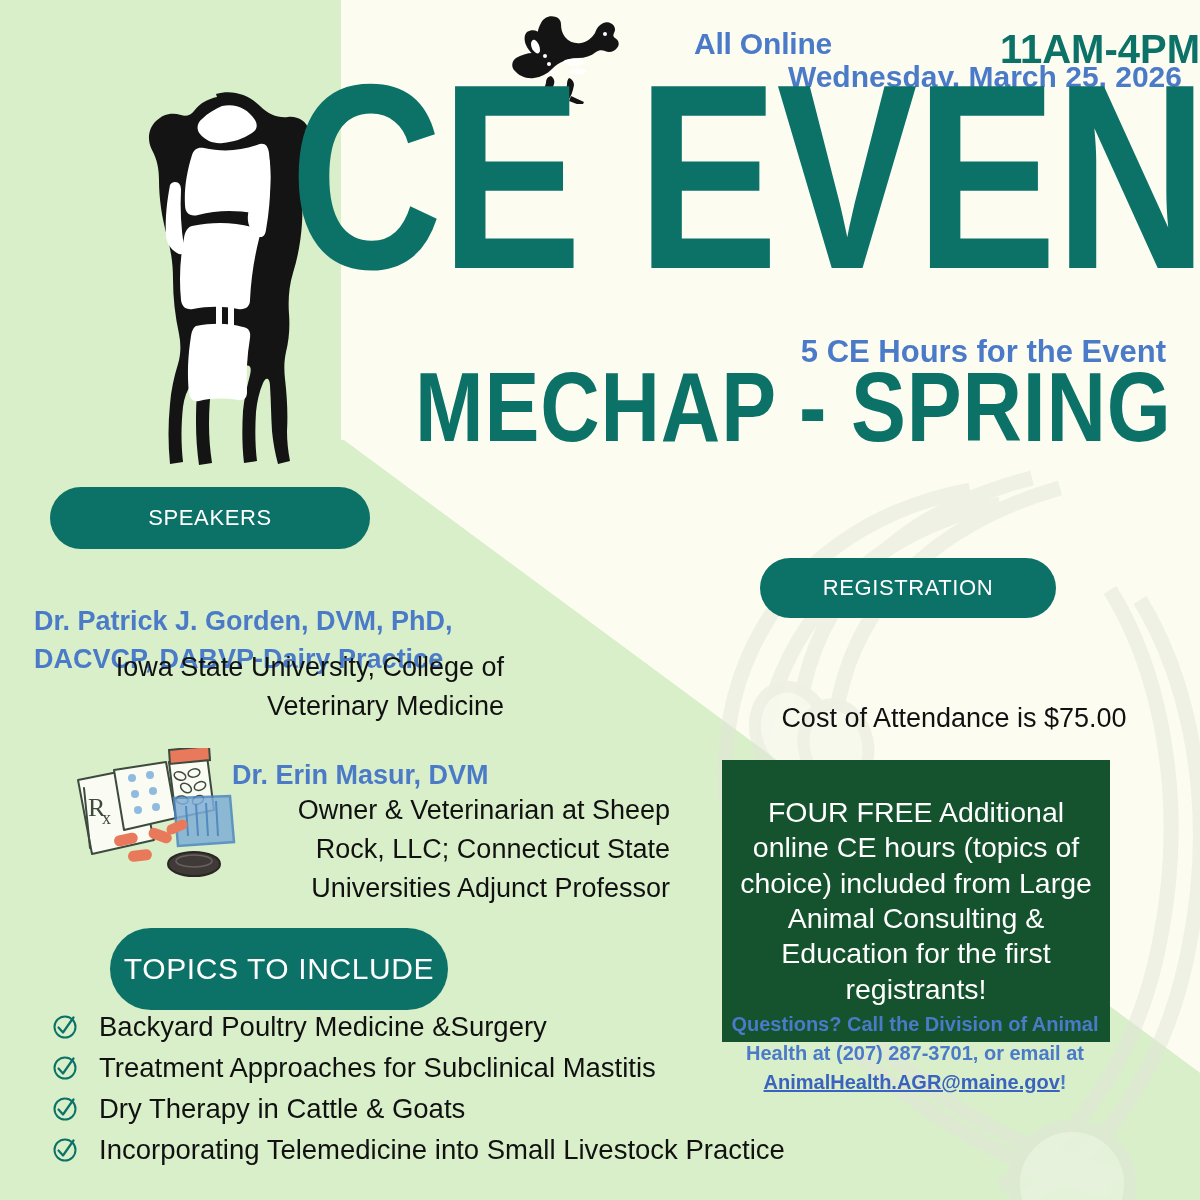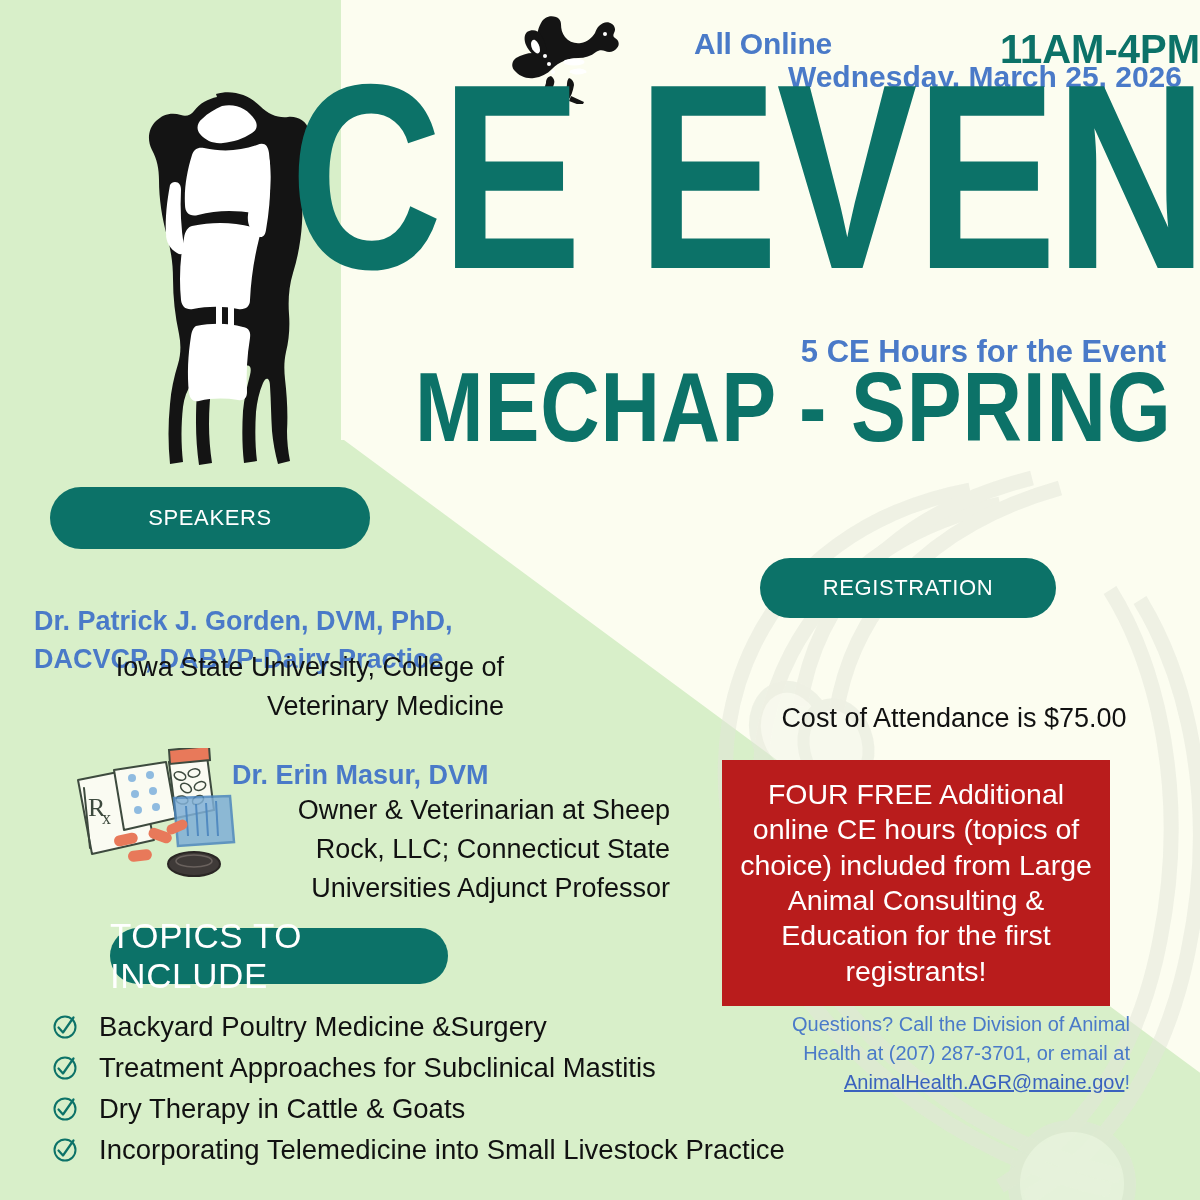--- a/index.html
+++ b/index.html
@@ -101,21 +101,21 @@
   .pill{
     position:absolute;
     background:#0C7268;
     color:#FFFFFF;
     border-radius:60px;
     display:flex;align-items:center;justify-content:center;
     font-size:22px;letter-spacing:.6px;font-weight:400;
   }
   .pill-speakers{left:50px;top:487px;width:320px;height:62px;}
   .pill-registration{left:760px;top:558px;width:296px;height:60px;}
-  .pill-topics{left:110px;top:928px;width:338px;height:56px;font-size:35px;}
+  .pill-topics{left:110px;top:928px;width:338px;height:82px;font-size:30px;}
 
   
   .spk1-name{
     position:absolute;left:34px;top:602px;width:470px;
     color:#4A7AC8;font-weight:bold;font-size:27px;line-height:1.42;
     text-align:left;
   }
   .spk1-org{
     position:absolute;left:34px;top:648px;width:470px;
     color:#111111;font-size:27px;line-height:1.45;
@@ -138,30 +138,30 @@
     text-align:center;
     color:#3A62BE;font-weight:bold;font-size:26px;line-height:1.34;
     text-decoration:underline;
     text-underline-offset:2px;
   }
   .reg-cost{
     position:absolute;left:714px;top:703px;width:480px;
     text-align:center;color:#111111;font-size:27px;
   }
   .teal-box{
-    position:absolute;left:722px;top:760px;width:388px;height:246px;
-    background:#b91c1c;color:#FFFFFF;
+    position:absolute;left:722px;top:760px;width:388px;height:282px;
+    background:#14532d;color:#FFFFFF;
     display:flex;align-items:center;justify-content:center;
     text-align:center;
     font-size:28.5px;line-height:1.24;
     padding:6px 8px;box-sizing:border-box;
   }
   .questions{
     position:absolute;left:700px;top:1010px;width:430px;
-    text-align:right;color:#4A7AC8;font-weight:normal;font-size:20px;line-height:1.45;
+    text-align:center;color:#4A7AC8;font-weight:bold;font-size:20px;line-height:1.45;
   }
   .questions .mail{
     text-decoration:underline;color:#3A62BE;
   }
 
   
   .topics{
     position:absolute;left:52px;top:1008px;width:820px;
   }
   .topic-row{

